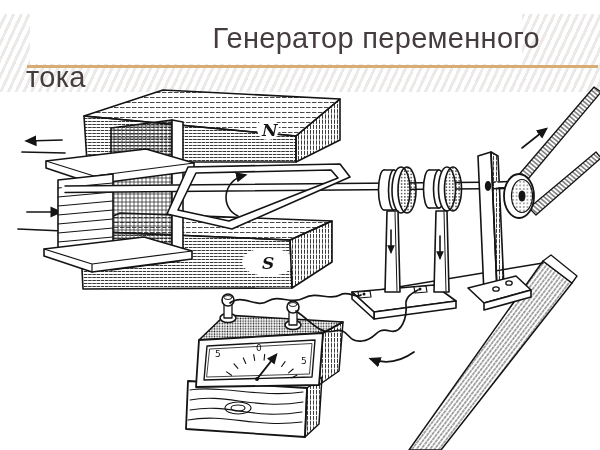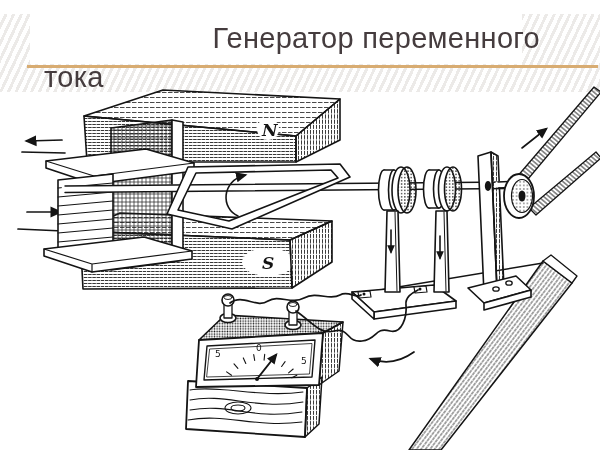--- a/index.html
+++ b/index.html
@@ -18,21 +18,21 @@
   .title-underline{
     position:absolute;left:27px;top:65px;width:571px;height:2.5px;
     background:#d8ac72;
   }
   .title-l1{
     position:absolute;left:20px;top:22px;width:520px;margin:0;
     text-align:right;font-size:29px;font-weight:normal;
     color:#453c3e;letter-spacing:0.3px;
   }
   .title-l2{
-    position:absolute;left:44px;top:61px;margin:0;
+    position:absolute;left:26px;top:61px;margin:0;
     font-size:29px;font-weight:normal;color:#453c3e;letter-spacing:0.3px;
   }
   svg.fig{position:absolute;left:0;top:0;}
   text.pole{
     font-family:"DejaVu Serif",serif;font-style:italic;font-weight:bold;
     font-size:17px;fill:#141414;stroke:none;
   }
   text.dial{
     font-family:"DejaVu Sans",sans-serif;font-size:9px;fill:#141414;stroke:none;
   }

